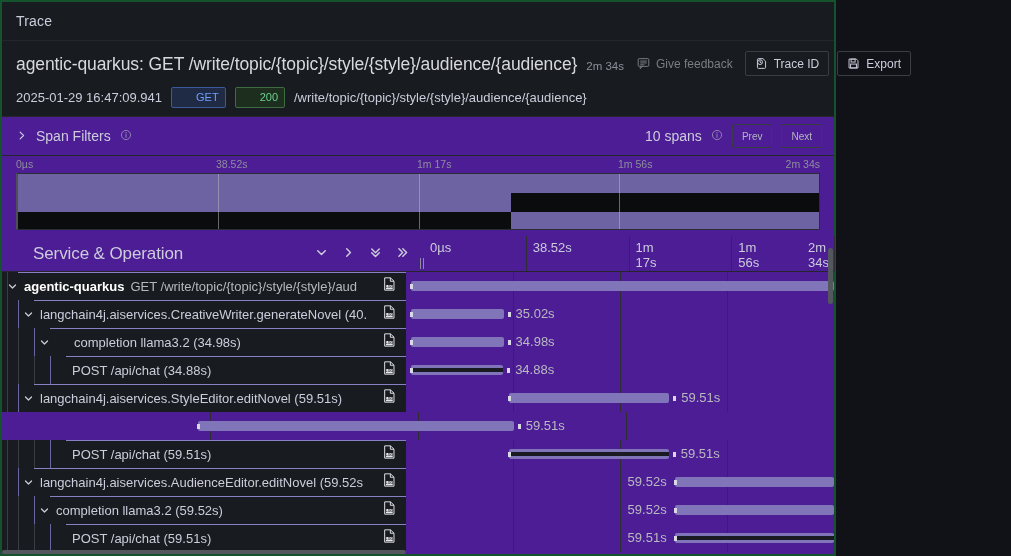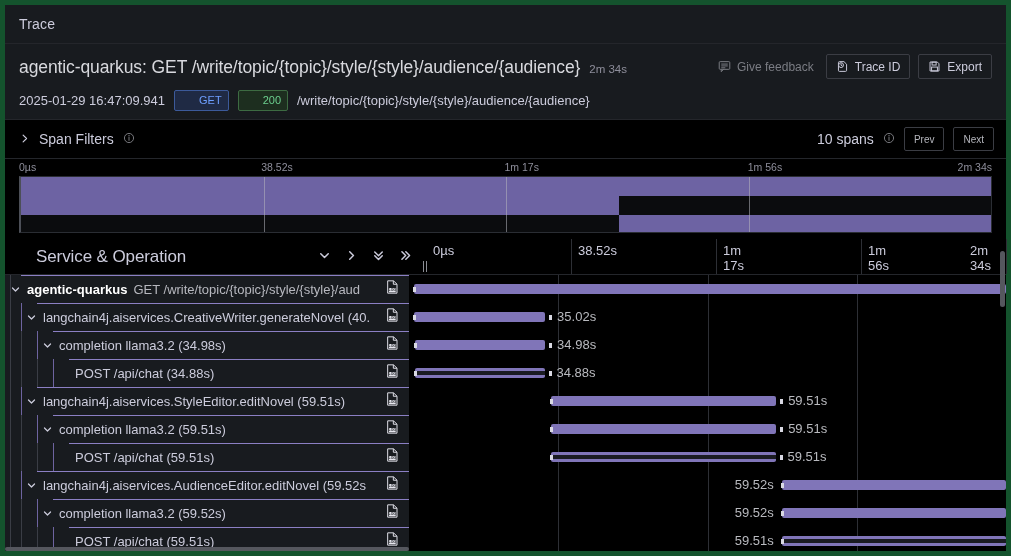--- a/index.html
+++ b/index.html
@@ -3,25 +3,25 @@
 <meta charset="utf-8">
 <style>
   * { box-sizing: border-box; margin: 0; padding: 0; }
   html, body {
     width: 1011px; height: 556px;
     background: #111217;
     font-family: "Liberation Sans", sans-serif;
     overflow: hidden;
   }
   .app {
-    width: 1011px; height: 556px;
-    background: #000000;
+    width: 836px; height: 556px;
+    background: #4c1d95;
     display: flex; flex-direction: column;
     position: relative;
-    border: 5px solid #14532d;
+    border: 2px solid #14532d;
   }
 
   
   .titlebar {
     height: 39px; flex: 0 0 39px;
     display: flex; align-items: center;
     padding: 0 14px;
     border-bottom: 1px solid #24262b;
     background: #181b1f;
   }
@@ -364,21 +364,21 @@
     <div class="colhead-right" id="colhead-right">
         <span class="th-tick" style="left: calc(0% + 7px);">0µs</span>
         <span class="th-tick" style="left: calc(25% + 7px);">38.52s</span>
         <div class="vline" style="left: 25%;"></div>
         <span class="th-tick" style="left: calc(50% + 7px);">1m
 17s</span>
         <div class="vline" style="left: 50%;"></div>
         <span class="th-tick" style="left: calc(75% + 7px);">1m
 56s</span>
         <div class="vline" style="left: 75%;"></div>
-        <span class="th-tick" style="left: auto; right: 15px;">2m
+        <span class="th-tick" style="left: auto; right: 5px;">2m
 34s</span>
         <div class="vline" style="left: 100%;"></div>
       </div>
   </div>
 
   <div class="rows" id="rows">
       <div class="row">
         <div class="row-left">
           <div class="row-accent" style="left: 16px;"></div>
           <div class="indent-guide" style="left: 5px;"></div>
@@ -440,21 +440,21 @@
         <div class="row-left">
           <div class="row-accent" style="left: 48px;"></div>
           <div class="indent-guide" style="left: 16px;"></div>
           <div class="indent-guide accent" style="left: 32px;"></div>
           <div class="indent-guide" style="left: 5px;"></div>
           <span class="row-caret" style="left: 34px;">
             <svg width="11" height="11" viewBox="0 0 16 16" fill="none" stroke="#ccccdc" stroke-width="1.8" stroke-linecap="round" stroke-linejoin="round">
               <path d="M3.6 5.8L8 10.2l4.4-4.4"></path>
             </svg>
           </span>
-          <div class="row-label" style="margin-left: 54px; text-align: center;">
+          <div class="row-label" style="margin-left: 72px; text-align: center;">
             <span class="op plain">completion llama3.2 (34.98s)</span>
           </div>
           <span class="log-icon"><svg width="15" height="15" viewBox="0 0 18 18" fill="none">
               <path d="M3.2 1.6h7L14.4 5.6v10.8H3.2z" fill="#181b1f" stroke="#e6e6ee" stroke-width="1.15" stroke-linejoin="round"></path>
               <path d="M10 1.7v4h4.2" stroke="#e6e6ee" stroke-width="1.15" stroke-linejoin="round"></path>
               <rect x="4.6" y="10.2" width="8.3" height="5.1" rx="1" fill="#e6e6ee"></rect>
               <text x="8.75" y="14.3" font-family="Liberation Sans, sans-serif" font-size="4.1" font-weight="bold" fill="#181b1f" text-anchor="middle">LOG</text>
             </svg></span>
         </div>
         <div class="row-right">
@@ -518,40 +518,20 @@
           <div class="vline" style="left: 25%;"></div>
           <div class="vline" style="left: 50%;"></div>
           <div class="vline" style="left: 75%;"></div>
           <div class="bar" style="left: calc(22.9% + 5px); width: calc(38.6% - 5px);"></div>
           <div class="bar-cap" style="left: calc(22.9% + 4px);"></div>
           <div class="bar-cap" style="left: calc(61.5% + 4px);"></div>
           <span class="bar-dur" style="left: calc(61.5% + 12px);">59.51s</span>
         </div>
       </div>
       <div class="row">
-        <div class="row-left">
-          <div class="row-accent" style="left: 48px;"></div>
-          <div class="indent-guide" style="left: 16px;"></div>
-          <div class="indent-guide accent" style="left: 32px;"></div>
-          <div class="indent-guide" style="left: 5px;"></div>
-          <span class="row-caret" style="left: 34px;">
-            <svg width="11" height="11" viewBox="0 0 16 16" fill="none" stroke="#ccccdc" stroke-width="1.8" stroke-linecap="round" stroke-linejoin="round">
-              <path d="M3.6 5.8L8 10.2l4.4-4.4"></path>
-            </svg>
-          </span>
-          <div class="row-label" style="margin-left: 54px;">
-            <span class="op plain">completion llama3.2 (59.51s)</span>
-          </div>
-          <span class="log-icon"><svg width="15" height="15" viewBox="0 0 18 18" fill="none">
-              <path d="M3.2 1.6h7L14.4 5.6v10.8H3.2z" fill="#181b1f" stroke="#e6e6ee" stroke-width="1.15" stroke-linejoin="round"></path>
-              <path d="M10 1.7v4h4.2" stroke="#e6e6ee" stroke-width="1.15" stroke-linejoin="round"></path>
-              <rect x="4.6" y="10.2" width="8.3" height="5.1" rx="1" fill="#e6e6ee"></rect>
-              <text x="8.75" y="14.3" font-family="Liberation Sans, sans-serif" font-size="4.1" font-weight="bold" fill="#181b1f" text-anchor="middle">LOG</text>
-            </svg></span>
-        </div>
         <div class="row-right">
           <div class="vline" style="left: 25%;"></div>
           <div class="vline" style="left: 50%;"></div>
           <div class="vline" style="left: 75%;"></div>
           <div class="bar" style="left: calc(22.9% + 5px); width: calc(38.6% - 5px);"></div>
           <div class="bar-cap" style="left: calc(22.9% + 4px);"></div>
           <div class="bar-cap" style="left: calc(61.5% + 4px);"></div>
           <span class="bar-dur" style="left: calc(61.5% + 12px);">59.51s</span>
         </div>
       </div>

